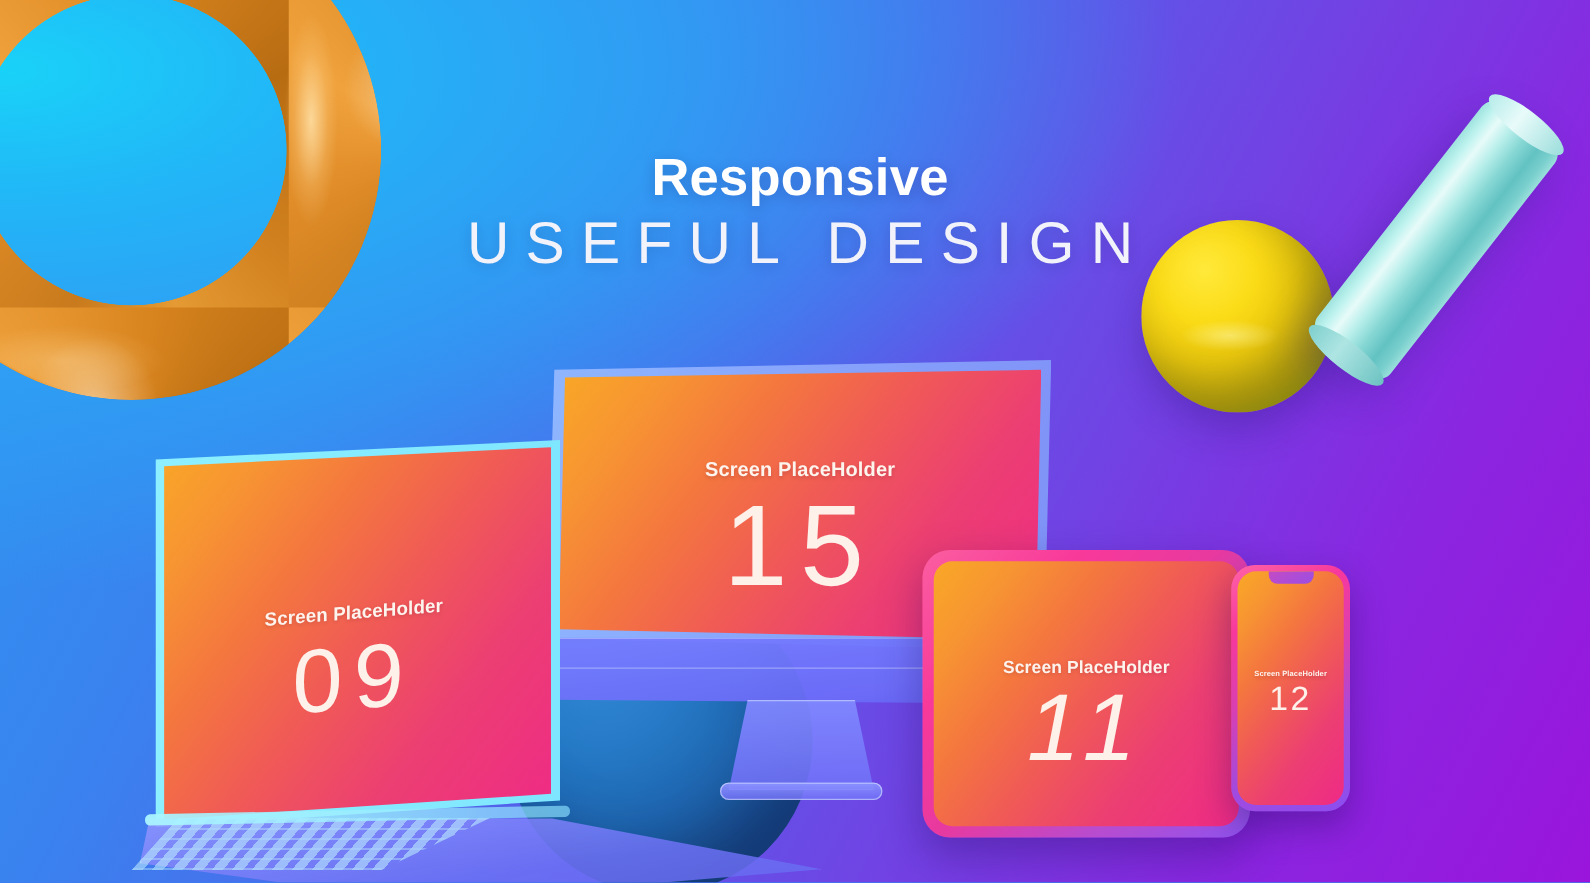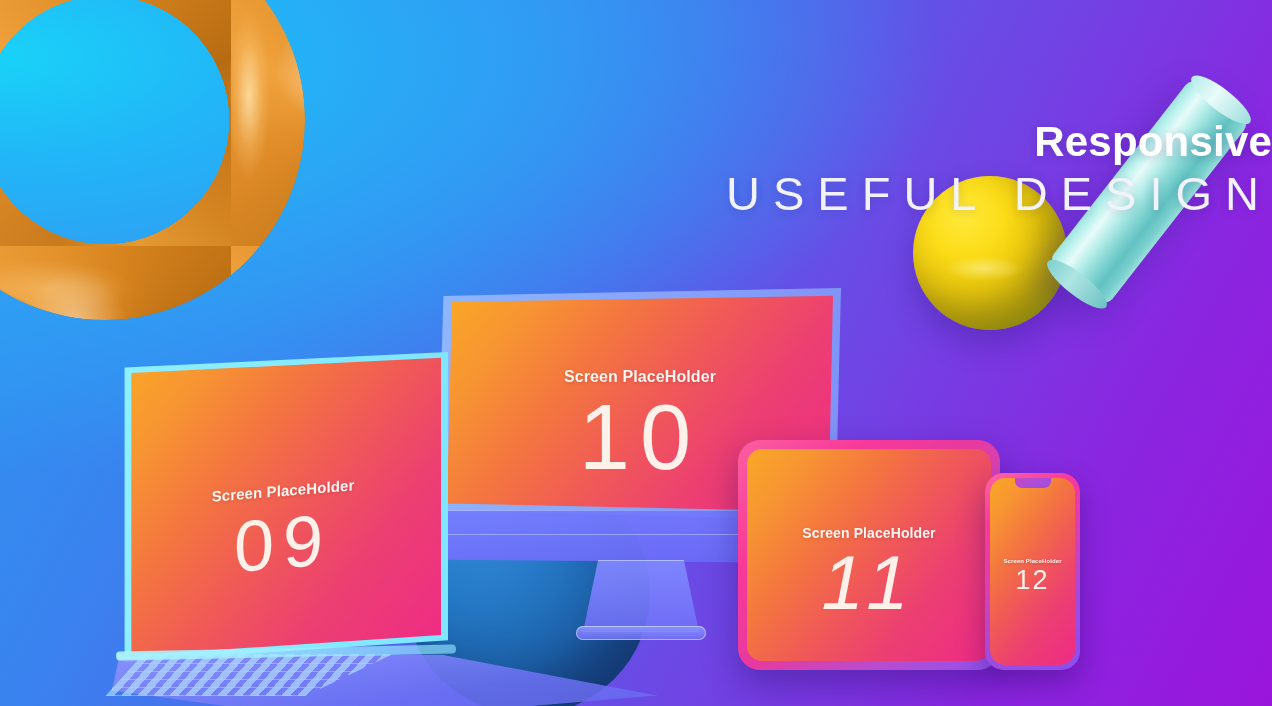--- a/index.html
+++ b/index.html
@@ -88,21 +88,21 @@
   .sphere-blue{
     left:405px; top:470px;
     width:245px; height:245px; border-radius:50%;
     background:
       radial-gradient(circle at 30% 24%, #2f8fd6 0%, #1f7ec2 28%, #1669a8 52%, #10558c 74%, #0c4572 100%);
     opacity:.88;
     box-shadow: inset -24px -28px 48px rgba(4,30,70,.5);
   }
 
   
-  .headings{ position:absolute; left:8px; right:0; top:118px; text-align:right; z-index:6; }
+  .headings{ position:absolute; left:8px; right:0; top:118px; text-align:center; z-index:6; }
   .title-bold{
     font-size:42px; font-weight:700; color:#ffffff; letter-spacing:.2px;
     text-shadow:0 2px 10px rgba(30,20,90,.22);
   }
   .title-thin{
     font-size:47px; font-weight:300; color:#f2f2fb;
     letter-spacing:13px; padding-left:13px;
     text-shadow:0 2px 10px rgba(30,20,90,.18);
   }
 
@@ -213,21 +213,21 @@
     box-shadow:0 14px 34px rgba(30,10,90,.34);
   }
   .tablet-screen{
     position:absolute; left:9px; top:9px; right:9px; bottom:9px;
     border-radius:15px;
   }
   .tablet .screen-label{ top:76px; font-size:14px; letter-spacing:.1px; }
   .tablet .screen-num{  top:90px; font-size:76px; letter-spacing:8px;font-style:italic; }
 
   
-  .phone{ position:absolute; left:985px; top:473px; width:95px; height:197px; z-index:10; }
+  .phone{ position:absolute; left:985px; top:452px; width:95px; height:197px; z-index:10; }
   .phone-bezel{
     position:absolute; inset:0; border-radius:19px;
     background:linear-gradient(150deg,#ff63a6 0%, #f7389c 22%, #d93fb2 46%, #a24ade 72%, #8a4ff0 100%);
     padding:5px;
     box-shadow:0 12px 28px rgba(30,10,90,.36);
   }
   .phone-screen{
     position:absolute; left:5px; top:5px; right:5px; bottom:5px;
     border-radius:15px;
   }
@@ -254,21 +254,21 @@
 
   <div class="headings">
     <div class="title-bold">Responsive</div>
     <div class="title-thin">USEFUL DESIGN</div>
   </div>
 
   <div class="monitor">
     <div class="monitor-bezel"></div>
     <div class="monitor-screen screen-fill">
       <div class="screen-label">Screen PlaceHolder</div>
-      <div class="screen-num">10</div>
+      <div class="screen-num">15</div>
     </div>
     <div class="monitor-chin"></div>
     <div class="monitor-neck"></div>
     <div class="monitor-foot"></div>
   </div>
 
   <div class="laptop">
     <div class="laptop-lid"></div>
     <div class="laptop-screen screen-fill">
       <div class="screen-label">Screen PlaceHolder</div>

